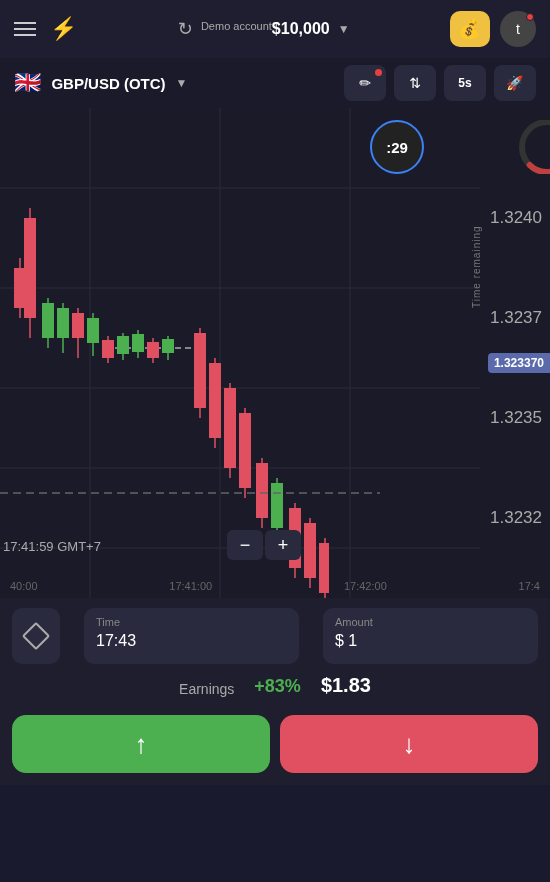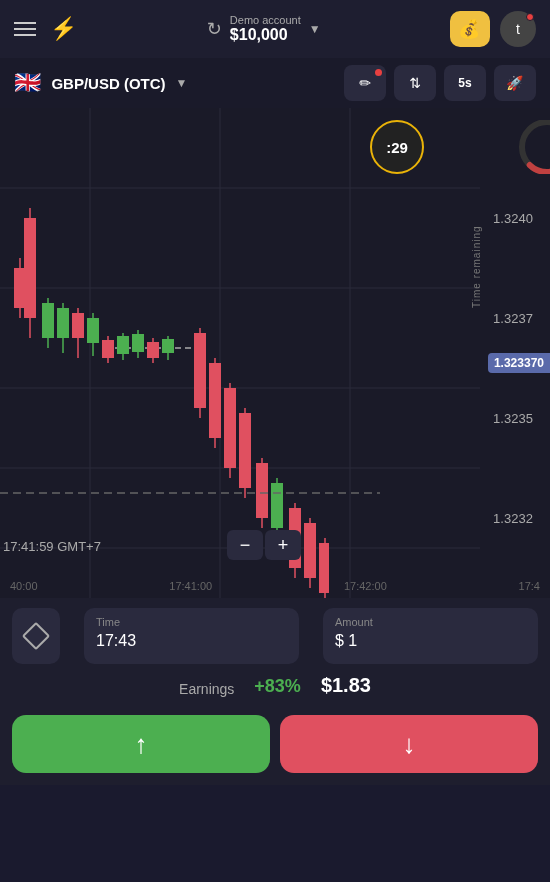--- a/index.html
+++ b/index.html
@@ -48,21 +48,21 @@
       display: flex;
       align-items: center;
       gap: 8px;
     }
     .refresh-icon {
       color: #aaa;
       font-size: 18px;
     }
     .account-info {
       display: flex;
-      flex-direction: column;
+      flex-direction: row;
       align-items: flex-start;
     }
     .account-label {
       font-size: 11px;
       color: #aaa;
     }
     .account-balance {
       font-size: 16px;
       font-weight: bold;
       color: #fff;
@@ -182,21 +182,21 @@
     }
 
     
     .timer-circle {
       position: absolute;
       top: 12px;
       left: 370px;
       width: 54px;
       height: 54px;
       border-radius: 50%;
-      border: 2px solid #eab308;
+      border: 2px solid #3b82f6;
       background: #222;
       display: flex;
       align-items: center;
       justify-content: center;
       font-size: 15px;
       color: #fff;
       font-weight: bold;
       z-index: 10;
     }
 
@@ -206,23 +206,23 @@
       right: 0;
       top: 0;
       bottom: 0;
       width: 70px;
       display: flex;
       flex-direction: column;
       justify-content: space-around;
       padding: 60px 4px 30px 4px;
     }
     .price-label {
-      font-size: 13px;
+      font-size: 17px;
       color: #aaa;
-      text-align: center;
+      text-align: right;
       padding-right: 4px;
     }
 
     
     .current-price-badge {
       position: absolute;
       right: 0;
       top: 50%;
       transform: translateY(-50%);
       background: #5a6aaa;

